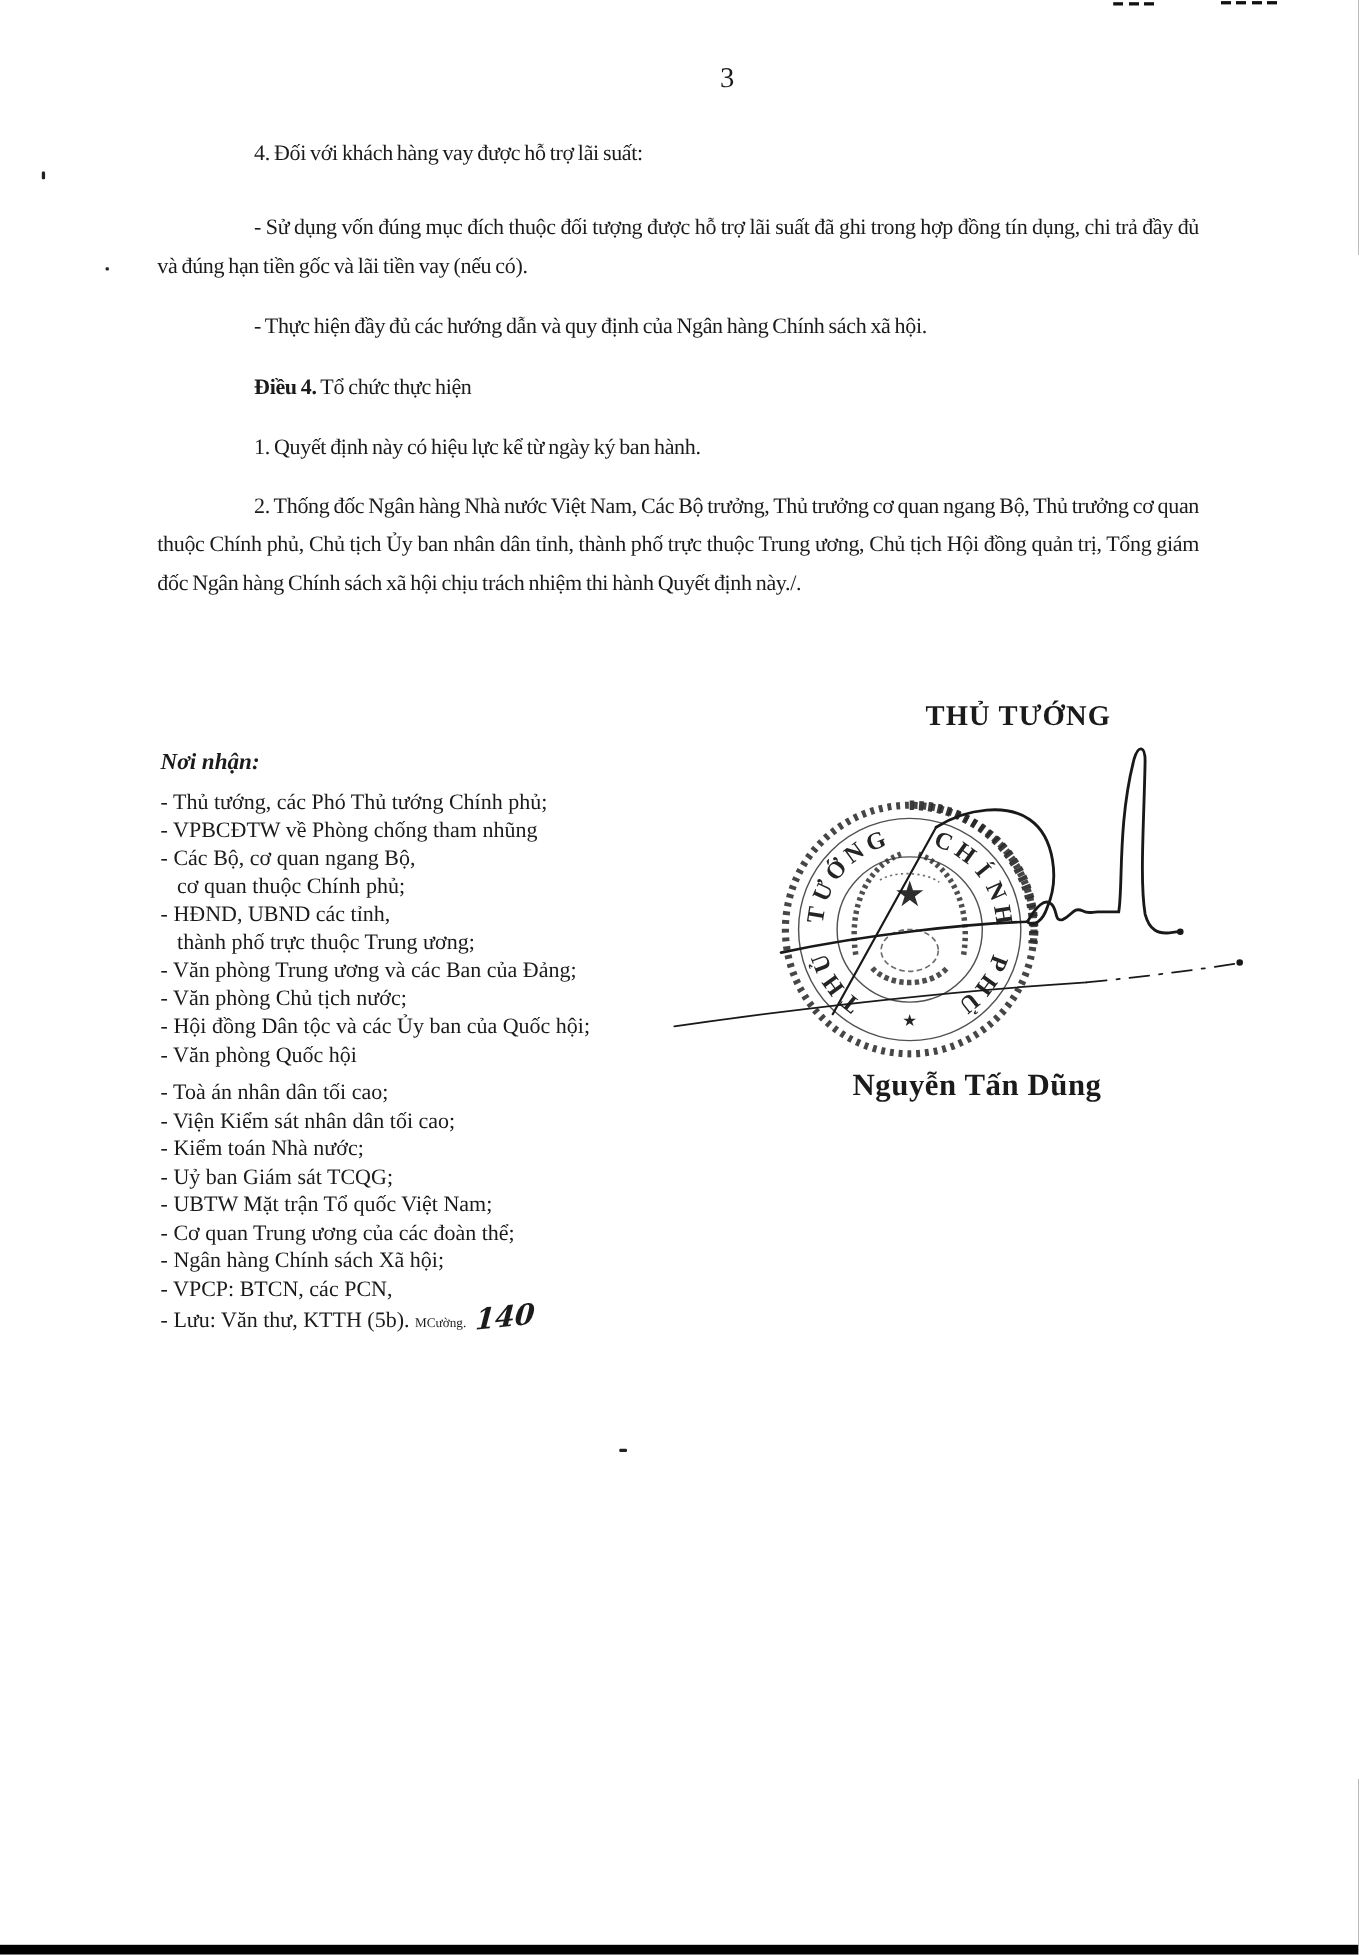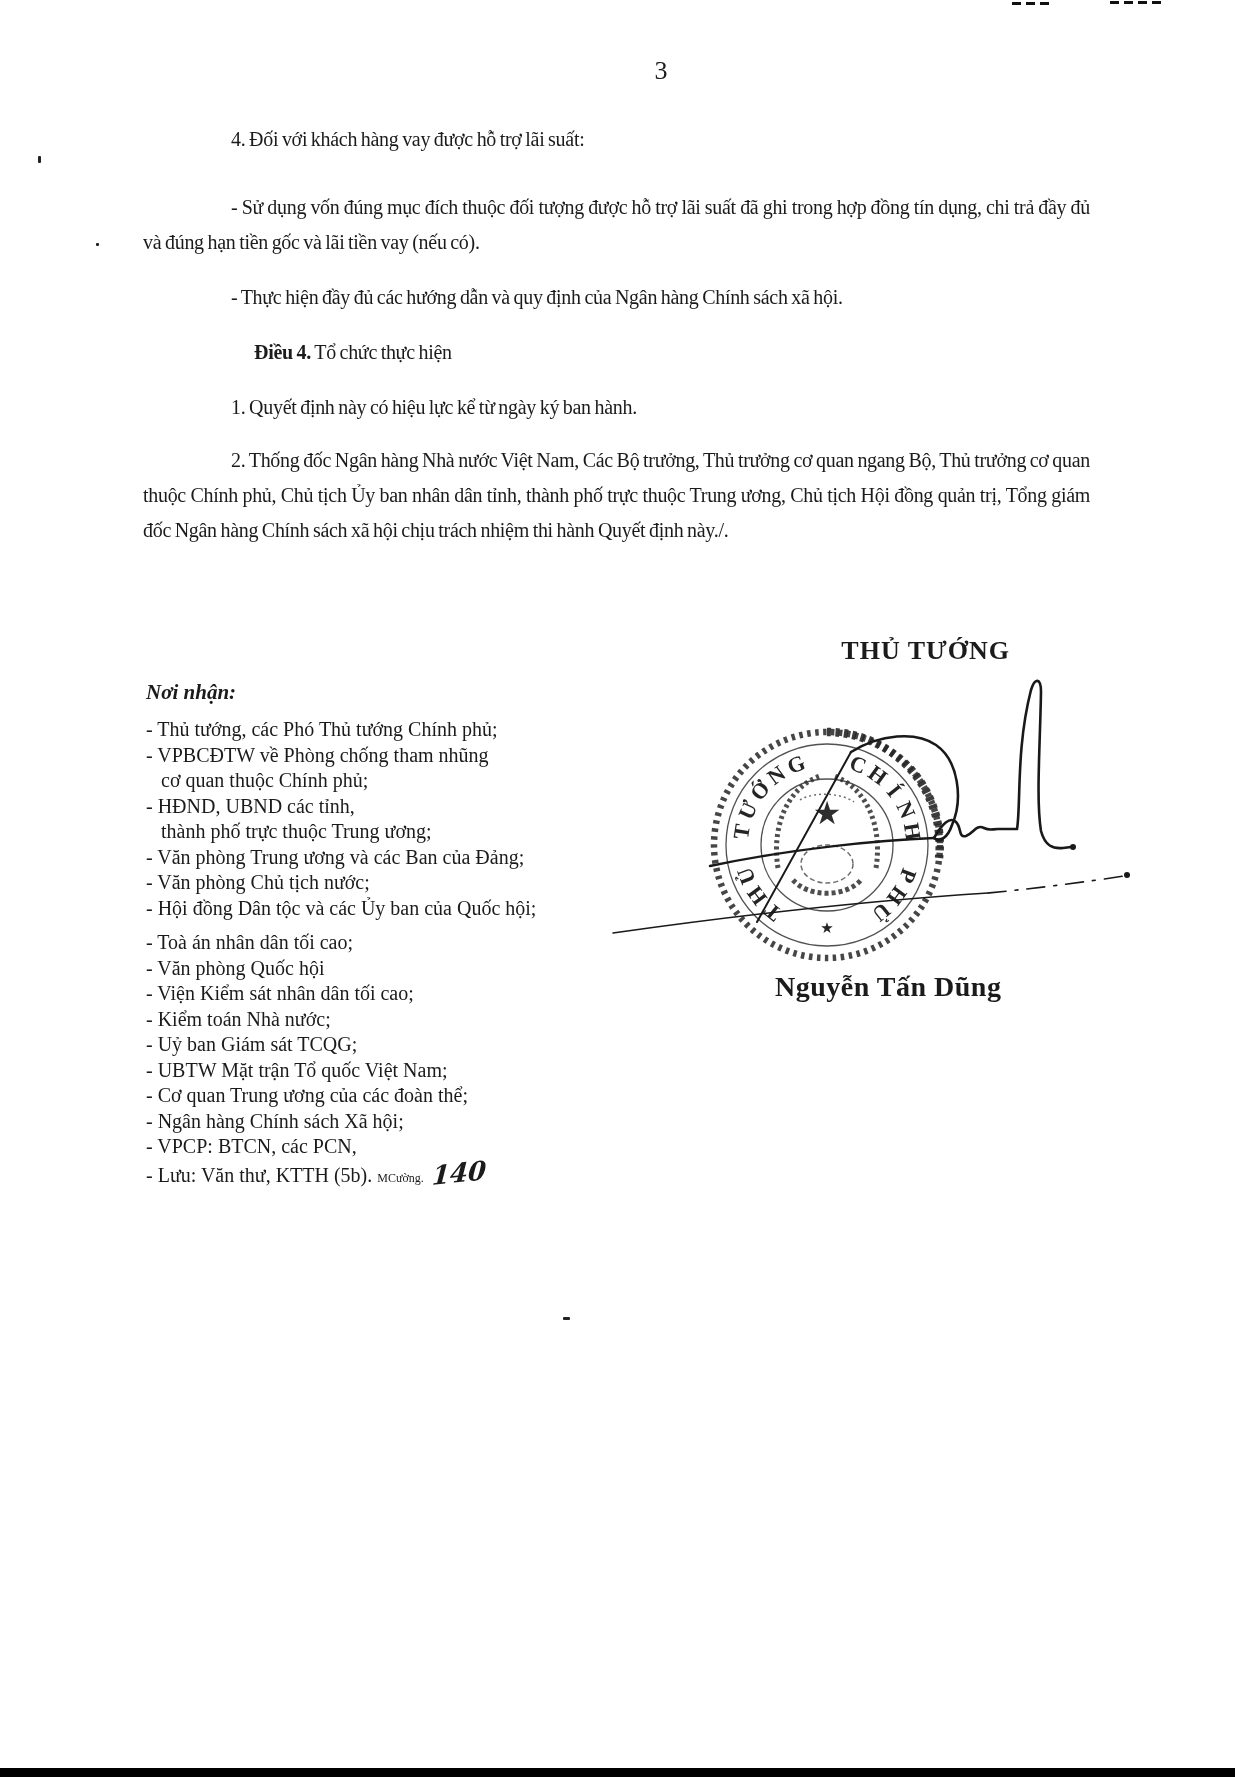--- a/index.html
+++ b/index.html
@@ -26,21 +26,21 @@
 
   .content{position:absolute;left:143px;top:122px;width:947px;}
   .content p{
     margin:0 0 20px 0;
     font-size:20px;line-height:35px;
     letter-spacing:-0.3px;word-spacing:-1px;
     text-indent:88px;text-align:justify;
   }
   .content p.p1{margin-bottom:33px;}
   .content p.p5{margin-bottom:18px;}
-  .bold{font-weight:bold;margin-left:23px;}
+  .bold{font-weight:bold;}
 
   .sign-title{
     position:absolute;left:690px;top:636px;width:320px;
     text-align:right;font-weight:bold;font-size:26px;letter-spacing:1px;
   }
   .signer-name{
     position:absolute;left:775px;top:971px;width:290px;
     text-align:left;font-weight:bold;font-size:28px;letter-spacing:0.5px;
   }
 
@@ -88,28 +88,29 @@
   </div>
 
   <div class="sign-title">THỦ TƯỚNG</div>
   <div class="signer-name">Nguyễn Tấn Dũng</div>
 
   <div class="recipients">
     <div class="recipients-label">Nơi nhận:</div>
     <div id="recipients-list">
         <div class="r-item">- Thủ tướng, các Phó Thủ tướng Chính phủ;</div>
         <div class="r-item">- VPBCĐTW về Phòng chống tham nhũng</div>
+        <div class="r-item">- Các Bộ, cơ quan ngang Bộ,</div>
         <div class="r-item indent">cơ quan thuộc Chính phủ;</div>
         <div class="r-item">- HĐND, UBND các tỉnh,</div>
         <div class="r-item indent">thành phố trực thuộc Trung ương;</div>
         <div class="r-item">- Văn phòng Trung ương và các Ban của Đảng;</div>
         <div class="r-item">- Văn phòng Chủ tịch nước;</div>
         <div class="r-item">- Hội đồng Dân tộc và các Ủy ban của Quốc hội;</div>
+        <div class="r-item">- Văn phòng Quốc hội</div>
         <div class="r-item gap">- Toà án nhân dân tối cao;</div>
-        <div class="r-item">- Văn phòng Quốc hội</div>
         <div class="r-item">- Viện Kiểm sát nhân dân tối cao;</div>
         <div class="r-item">- Kiểm toán Nhà nước;</div>
         <div class="r-item">- Uỷ ban Giám sát TCQG;</div>
         <div class="r-item">- UBTW Mặt trận Tổ quốc Việt Nam;</div>
         <div class="r-item">- Cơ quan Trung ương của các đoàn thể;</div>
         <div class="r-item">- Ngân hàng Chính sách Xã hội;</div>
         <div class="r-item">- VPCP: BTCN, các PCN,</div>
         <div class="r-item">- Lưu: Văn thư, KTTH (5b).<span class="r-annotator">MCường.</span><span class="r-hand">140</span></div>
       </div>
   </div>

